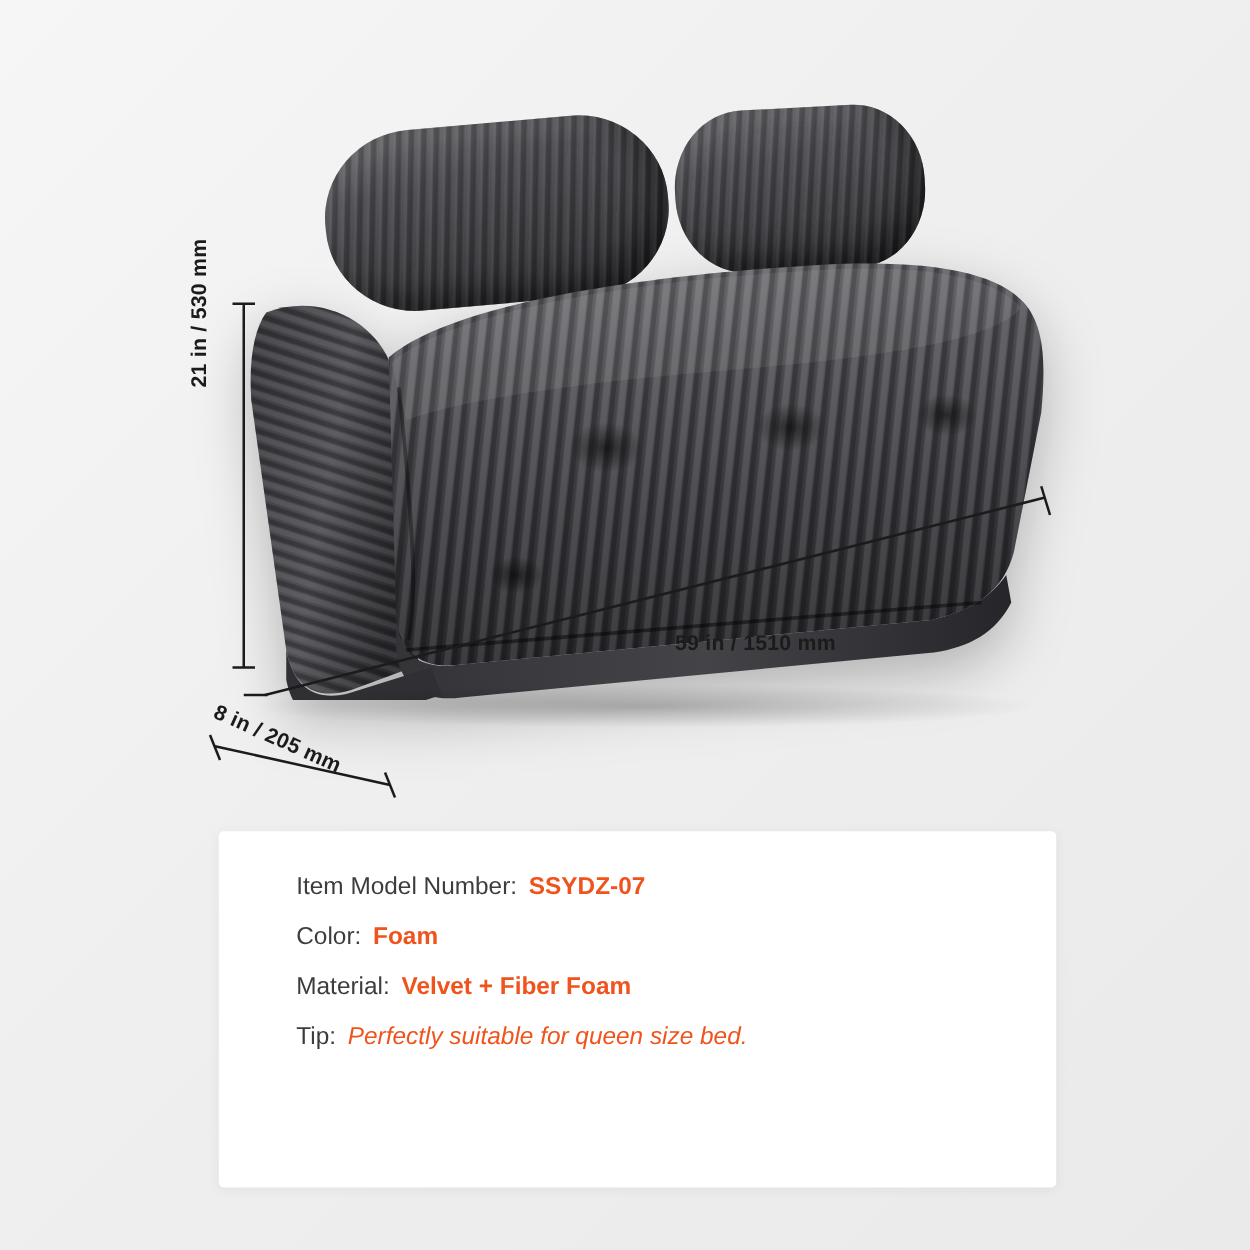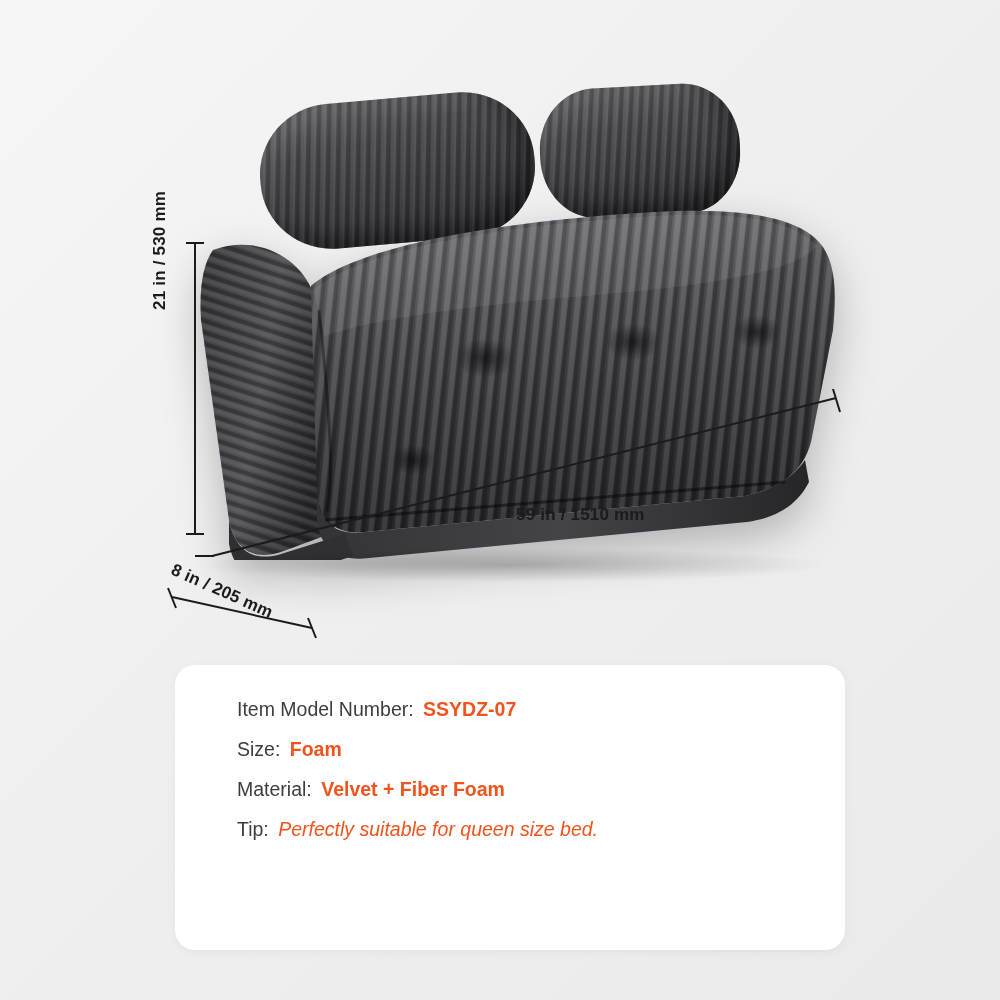--- a/index.html
+++ b/index.html
@@ -114,39 +114,39 @@
     white-space: nowrap;
     letter-spacing: .2px;
   }
   .dim-height {
     left: 150px;
     top: 310px;
     transform: rotate(-90deg);
     transform-origin: left top;
   }
   .dim-width {
-    left: 516px;
+    left: 540px;
     top: 505px;
   }
   .dim-depth {
     left: 176px;
     top: 560px;
     transform: rotate(24deg);
     transform-origin: left top;
   }
 
   
   .spec-card {
     position: absolute;
     left: 175px;
     top: 665px;
     width: 670px;
     height: 285px;
     background: #ffffff;
-    border-radius: 20px;
+    border-radius: 4px;
     box-shadow: 0 2px 10px rgba(0,0,0,0.05);
     padding: 34px 0 0 62px;
     box-sizing: border-box;
   }
   .spec-row {
     font-size: 19.5px;
     line-height: 1.1;
     color: #3d3d3d;
     margin-bottom: 18.5px;
     white-space: nowrap;
@@ -277,21 +277,21 @@
   </div>
 
   <div class="spec-card">
 
     <div class="spec-row">
       <span class="spec-label">Item Model Number:</span>
       <span class="spec-value">SSYDZ-07</span>
     </div>
 
     <div class="spec-row">
-      <span class="spec-label">Size:</span>
+      <span class="spec-label">Color:</span>
       <span class="spec-value">Foam</span>
     </div>
 
     <div class="spec-row">
       <span class="spec-label">Material:</span>
       <span class="spec-value">Velvet +  Fiber Foam</span>
     </div>
 
 
 

